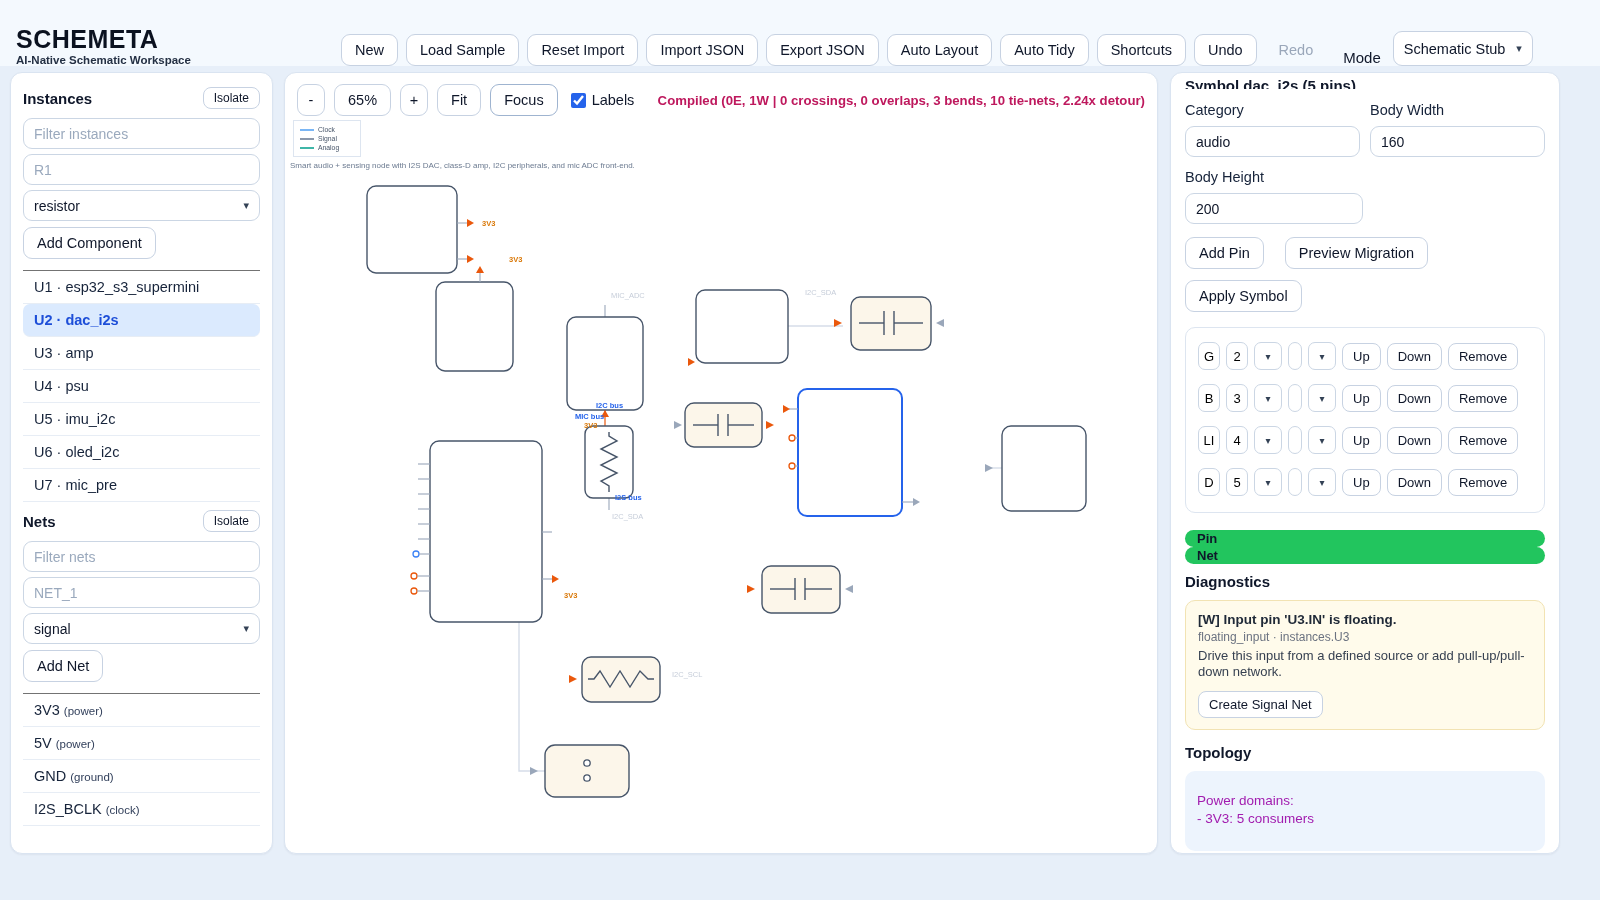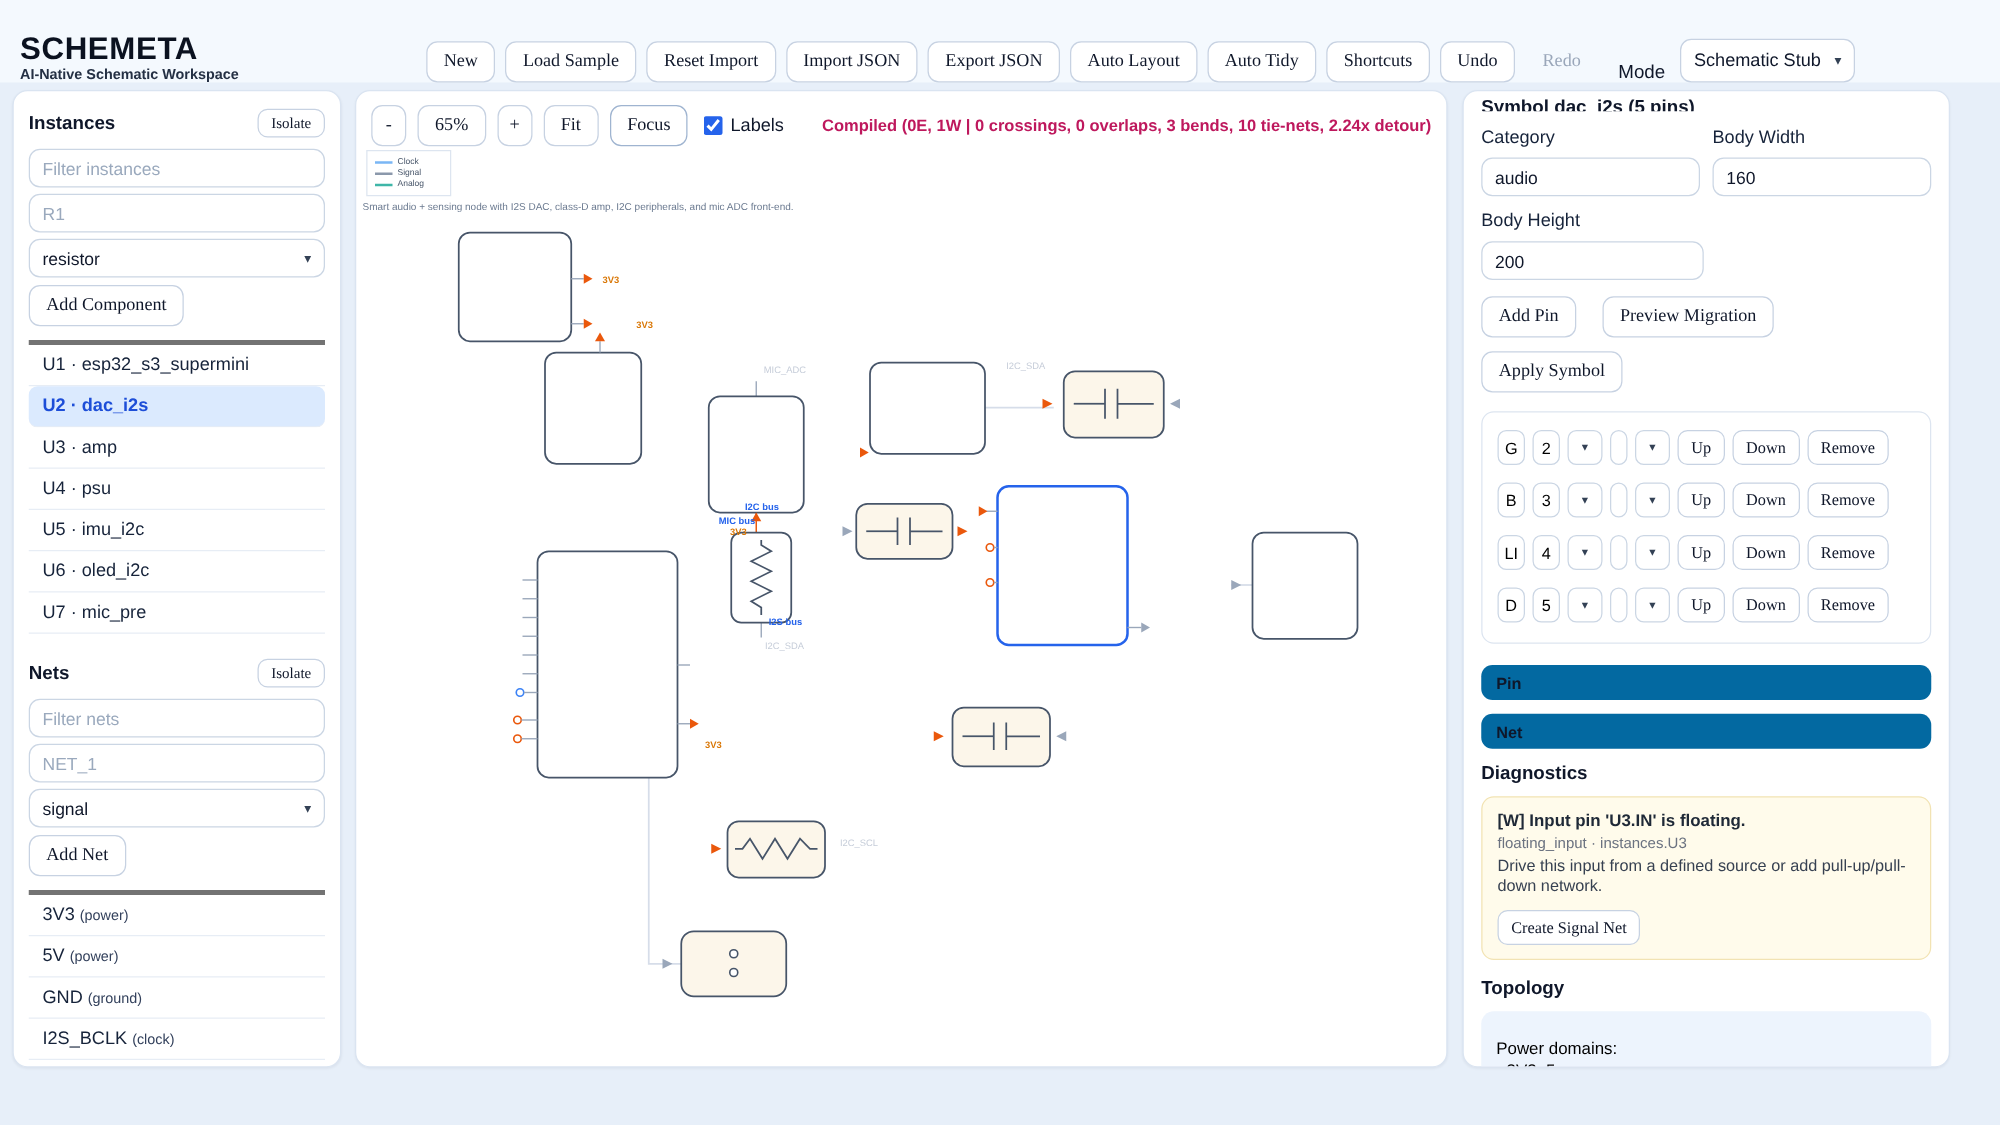--- a/index.html
+++ b/index.html
@@ -2,37 +2,37 @@
 <html><head>
 <meta charset="utf-8">
 <style>
 *{box-sizing:border-box;margin:0;padding:0}
 html,body{width:1600px;height:900px;overflow:hidden}
 body{background:#e7eff9;font-family:"Liberation Sans",sans-serif;color:#0f172a;position:relative}
 .header{position:absolute;top:0;left:0;width:1600px;height:66px;background:#f4f9fe;display:flex;align-items:flex-end;padding:0 16px;gap:8px}
 .brand{display:flex;flex-direction:column;margin-right:142px}
 .brand-name{font-size:25px;font-weight:800;letter-spacing:.5px;color:#0b1220}
 .brand-sub{font-size:11.5px;font-weight:700;color:#243044}
-.btn{background:#fff;border:1px solid #c7d2e2;border-radius:9px;padding:7px 13px;font-size:14.5px;color:#0f172a;font-family:Liberation Serif, serif;cursor:pointer;white-space:nowrap}
+.btn{background:#fff;border:1px solid #c7d2e2;border-radius:9px;padding:7px 13px;font-size:14.5px;color:#0f172a;font-family:Liberation Sans, sans-serif;cursor:pointer;white-space:nowrap}
 .btn.ghost{border-color:transparent;background:transparent;color:#9aa7ba}
 .mode-label{font-size:15px;margin:0 4px 0 8px}
 .select{background:#fff;border:1px solid #c7d2e2;border-radius:9px;display:flex;align-items:center;justify-content:space-between;padding:0 10px;font-size:14.5px;height:35px;cursor:pointer}
 .chev{color:#334155;font-size:11px;margin-left:8px}
 .panel{position:absolute;top:72px;background:#fff;border:1px solid #dae4f1;border-radius:12px;overflow:hidden;box-shadow:0 1px 2px rgba(15,23,42,.05)}
 .left{left:10px;width:263px;height:782px;padding:12px}
 .canvasp{left:284px;width:874px;height:782px}
 .rightp{left:1170px;width:390px;height:782px;padding:12px 14px}
 .sec-head{display:flex;align-items:center;justify-content:space-between;margin:2px 0 9px}
 .sec-title{font-size:15px;font-weight:700}
 .btn.xs{font-size:12px;padding:3px 10px;border-radius:8px}
 .field{width:100%;height:31px;border:1px solid #cbd6e4;border-radius:9px;padding:0 10px;font-size:14px;font-family:inherit;color:#0f172a;margin-bottom:5px;background:#fff}
 .field::placeholder{color:#9aa9bd}
 div.field{display:flex;align-items:center;justify-content:space-between}
 .btn.md{margin:1px 0 11px}
-.list{border-top:4px solid #737373;margin-bottom:20px}
+.list{border-top:1px solid #737373;margin-bottom:8px}
 .row{padding:8px 11px;font-size:14.5px;border-bottom:1px solid #e7edf5;color:#16233a;cursor:pointer}
 .row.selected{background:#dbeafe;color:#1d4ed8;font-weight:700;border-radius:7px}
 .kind{font-size:11.5px;margin-left:4px;color:#33415c}
 
 .toolbar{display:flex;align-items:center;gap:9px;padding:11px 12px}
 .btn.sq{width:28px;padding:7px 0;text-align:center}
 .btn.focus{border-color:#9fb4d0}
 .labels-toggle{display:flex;align-items:center;gap:6px;font-size:14.5px;margin-left:4px;cursor:pointer}
 .labels-toggle input{width:15px;height:15px;accent-color:#2563eb}
 .status{margin-left:auto;font-size:13.2px;font-weight:700;color:#be185d}
@@ -65,28 +65,28 @@
 .half{width:178px}
 .btn-row{display:flex;gap:21px;margin:8px 0 11px}
 .pin-card{border:1px solid #dde5f0;border-radius:10px;padding:14px 12px;margin:15px 0 17px}
 .pin-row{display:flex;align-items:center;gap:6px;margin-bottom:14px}
 .pin-row:last-child{margin-bottom:2px}
 .mini{width:22px;height:28px;border:1px solid #cbd6e4;border-radius:7px;text-align:center;font-size:13px;font-family:inherit;padding:0;background:#fff}
 .mini.narrow{width:14px}
 .mini-select{min-width:28px;height:28px;border:1px solid #cbd6e4;border-radius:7px;display:flex;align-items:center;justify-content:center;background:#fff;cursor:pointer}
 .mini-select .chev{margin:0;font-size:10px}
 .btn.sm{font-size:13px;padding:5px 10px;border-radius:8px}
-.bar{background:#0369a1;border-radius:9px;height:28px;display:flex;align-items:center;padding:0 12px;font-size:13px;font-weight:700;margin-bottom:11px;cursor:pointer}
+.bar{background:#22c55e;border-radius:9px;height:17px;display:flex;align-items:center;padding:0 12px;font-size:13px;font-weight:700;cursor:pointer}
 .h2{font-size:15px;font-weight:700;margin:9px 0 10px}
 .warn{background:#fffbeb;border:1px solid #f2e3b3;border-radius:10px;padding:11px 12px;margin-bottom:14px}
 .warn-title{font-size:13.5px;font-weight:700;color:#1f2937}
 .warn-meta{font-size:12px;color:#6b7280;margin:3px 0 4px}
 .warn-body{font-size:13px;color:#374151;line-height:1.25;max-width:335px}
 .warn .btn{margin-top:10px}
-.topo{background:#edf4fd;border-radius:10px;padding:22px 12px;font-size:13.5px;color:#000000;line-height:1.18}
+.topo{background:#edf4fd;border-radius:10px;padding:22px 12px;font-size:13.5px;color:#a21caf;line-height:1.18}
 .topo div{margin-bottom:2.5px}
 </style>
 </head>
 <body>
 
 <div class="header">
   <div class="brand">
     <span class="brand-name">SCHEMETA</span>
     <span class="brand-sub">AI-Native Schematic Workspace</span>
   </div>

